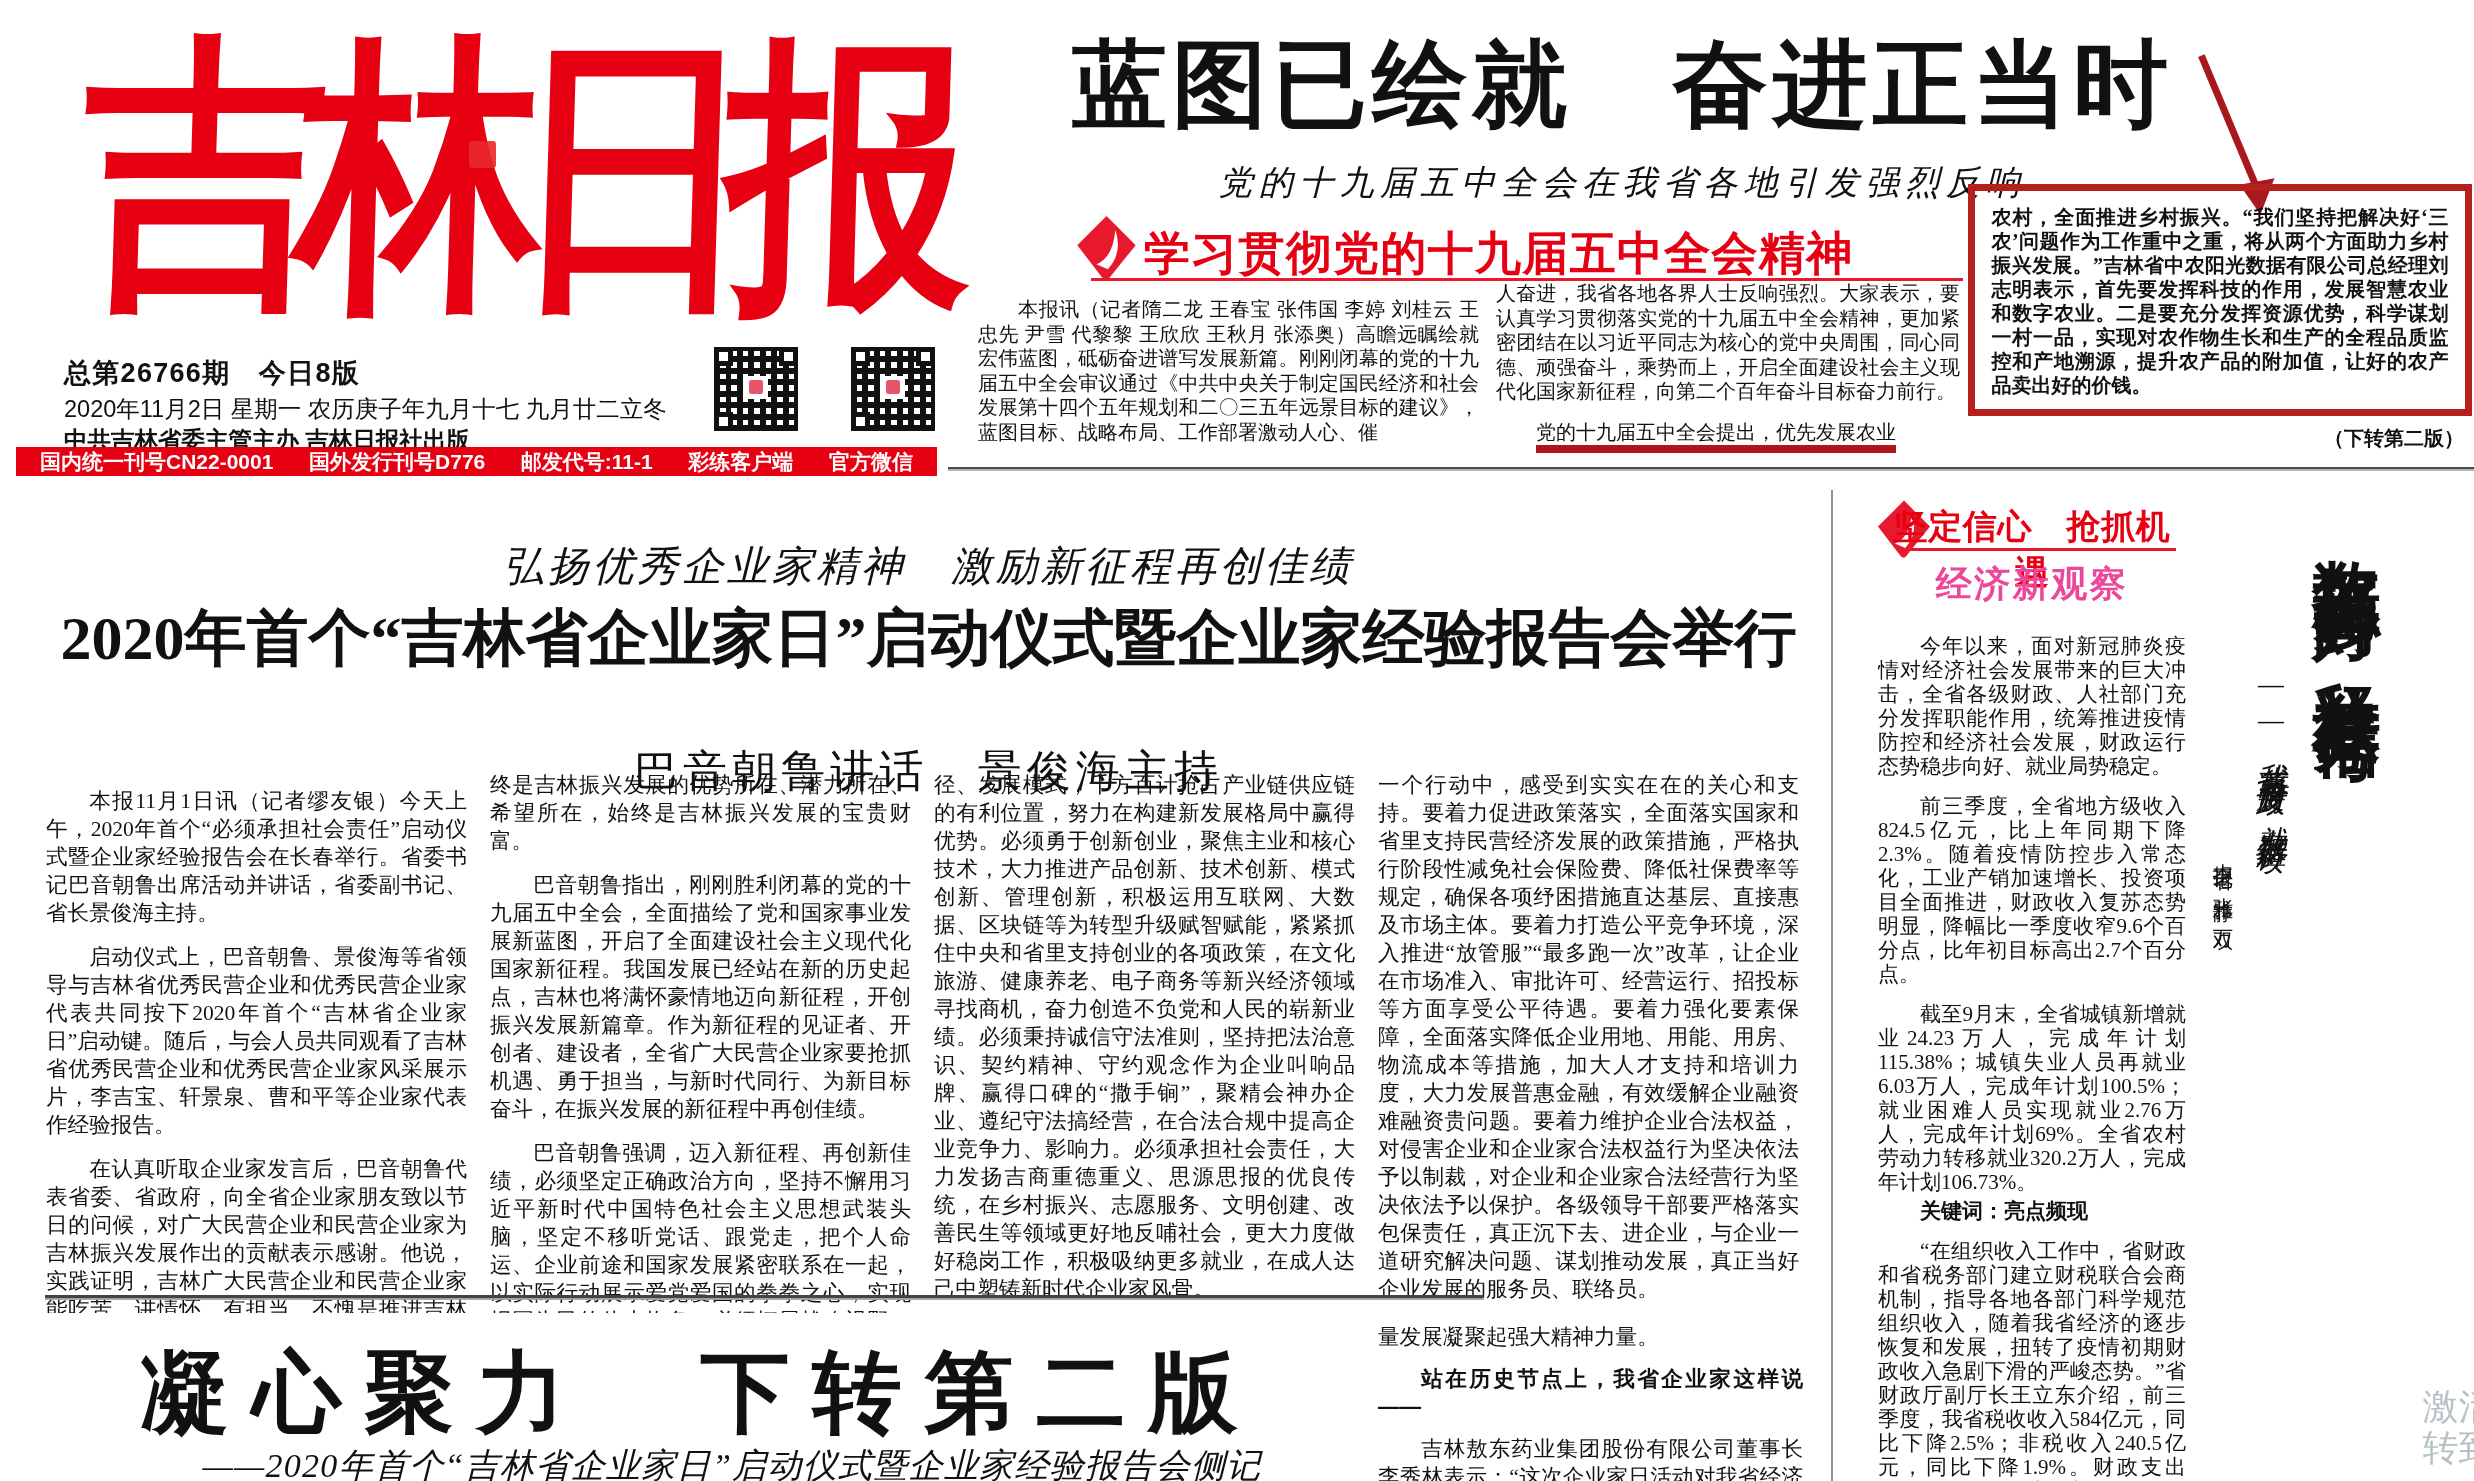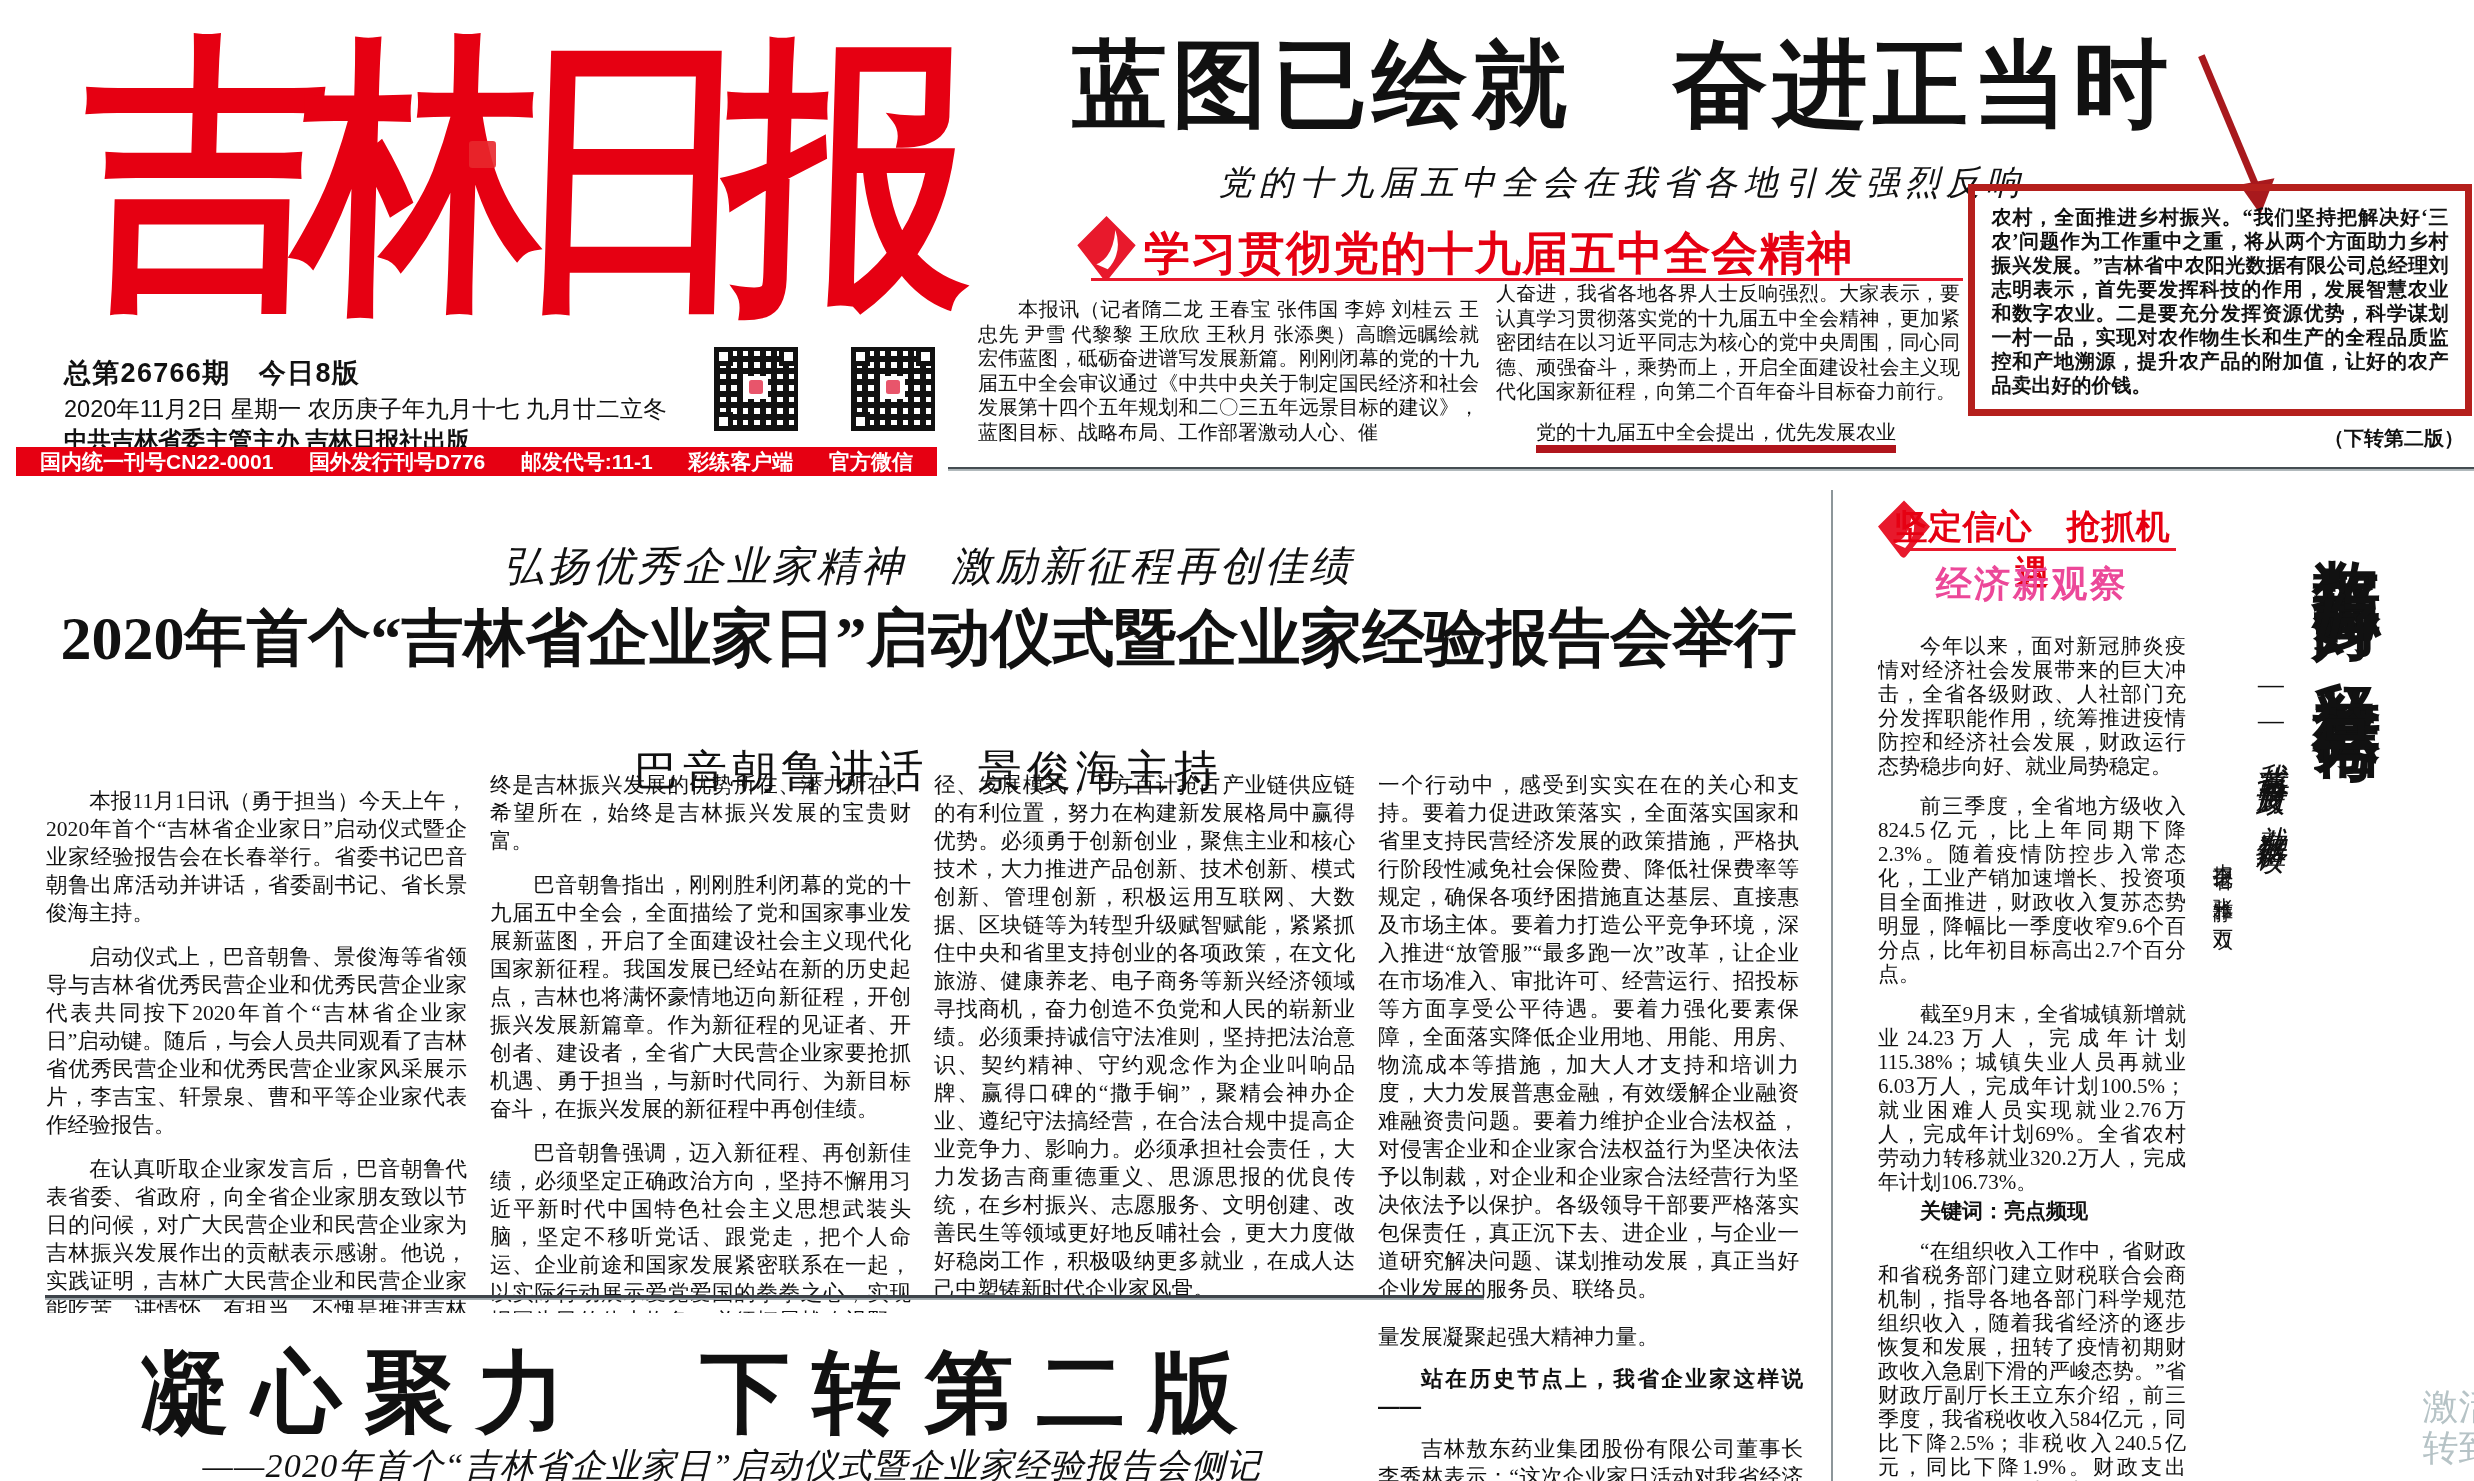--- a/index.html
+++ b/index.html
@@ -143,21 +143,21 @@
   </div>
   <div class="abs jump-note">（下转第二版）</div>
 
   <div class="abs top-divider"></div>
 
   <div class="abs eyebrow center kai">弘扬优秀企业家精神　激励新征程再创佳绩</div>
   <div class="abs main-headline center">2020年首个“吉林省企业家日”启动仪式暨企业家经验报告会举行</div>
   <div class="abs main-deck center sans">巴音朝鲁讲话　景俊海主持</div>
 
   <div class="abs body-col c1 just">
-    <p class="indent">本报11月1日讯（勇于担当）今天上午，2020年首个“吉林省企业家日”启动仪式暨企业家经验报告会在长春举行。省委书记巴音朝鲁出席活动并讲话，省委副书记、省长景俊海主持。</p>
+    <p class="indent">本报11月1日讯（记者缪友银）今天上午，2020年首个“必须承担社会责任”启动仪式暨企业家经验报告会在长春举行。省委书记巴音朝鲁出席活动并讲话，省委副书记、省长景俊海主持。</p>
     <p class="indent">启动仪式上，巴音朝鲁、景俊海等省领导与吉林省优秀民营企业和优秀民营企业家代表共同按下2020年首个“吉林省企业家日”启动键。随后，与会人员共同观看了吉林省优秀民营企业和优秀民营企业家风采展示片，李吉宝、轩景泉、曹和平等企业家代表作经验报告。</p>
     <p class="indent">在认真听取企业家发言后，巴音朝鲁代表省委、省政府，向全省企业家朋友致以节日的问候，对广大民营企业和民营企业家为吉林振兴发展作出的贡献表示感谢。他说，实践证明，吉林广大民营企业和民营企业家能吃苦、讲情怀、有担当，不愧是推进吉林高质量发展的骨干力量，不愧是支撑吉林振兴的重要基石。不管我们经济发展到什么程度、转型到什么阶段，民营企业和民营企业家始</p>
   </div>
   <div class="abs body-col c2 just">
     <p>终是吉林振兴发展的优势所在、潜力所在、希望所在，始终是吉林振兴发展的宝贵财富。</p>
     <p class="indent">巴音朝鲁指出，刚刚胜利闭幕的党的十九届五中全会，全面描绘了党和国家事业发展新蓝图，开启了全面建设社会主义现代化国家新征程。我国发展已经站在新的历史起点，吉林也将满怀豪情地迈向新征程，开创振兴发展新篇章。作为新征程的见证者、开创者、建设者，全省广大民营企业家要抢抓机遇、勇于担当，与新时代同行、为新目标奋斗，在振兴发展的新征程中再创佳绩。</p>
     <p class="indent">巴音朝鲁强调，迈入新征程、再创新佳绩，必须坚定正确政治方向，坚持不懈用习近平新时代中国特色社会主义思想武装头脑，坚定不移听党话、跟党走，把个人命运、企业前途和国家发展紧密联系在一起，以实际行动展示爱党爱国的拳拳之心，实现报国为民的伟大抱负。必须拓展战略视野，牢牢把握历史前进的大逻辑和时代发展的主旋律，科学研判变局和危机对价值链、产业链、供应链的影响，调整优化发展目标、发展路</p>
   </div>
   <div class="abs body-col c3 just">
     <p>径、发展模式，千方百计抢占产业链供应链的有利位置，努力在构建新发展格局中赢得优势。必须勇于创新创业，聚焦主业和核心技术，大力推进产品创新、技术创新、模式创新、管理创新，积极运用互联网、大数据、区块链等为转型升级赋智赋能，紧紧抓住中央和省里支持创业的各项政策，在文化旅游、健康养老、电子商务等新兴经济领域寻找商机，奋力创造不负党和人民的崭新业绩。必须秉持诚信守法准则，坚持把法治意识、契约精神、守约观念作为企业叫响品牌、赢得口碑的“撒手锏”，聚精会神办企业、遵纪守法搞经营，在合法合规中提高企业竞争力、影响力。必须承担社会责任，大力发扬吉商重德重义、思源思报的优良传统，在乡村振兴、志愿服务、文明创建、改善民生等领域更好地反哺社会，更大力度做好稳岗工作，积极吸纳更多就业，在成人达己中塑铸新时代企业家风骨。</p>

